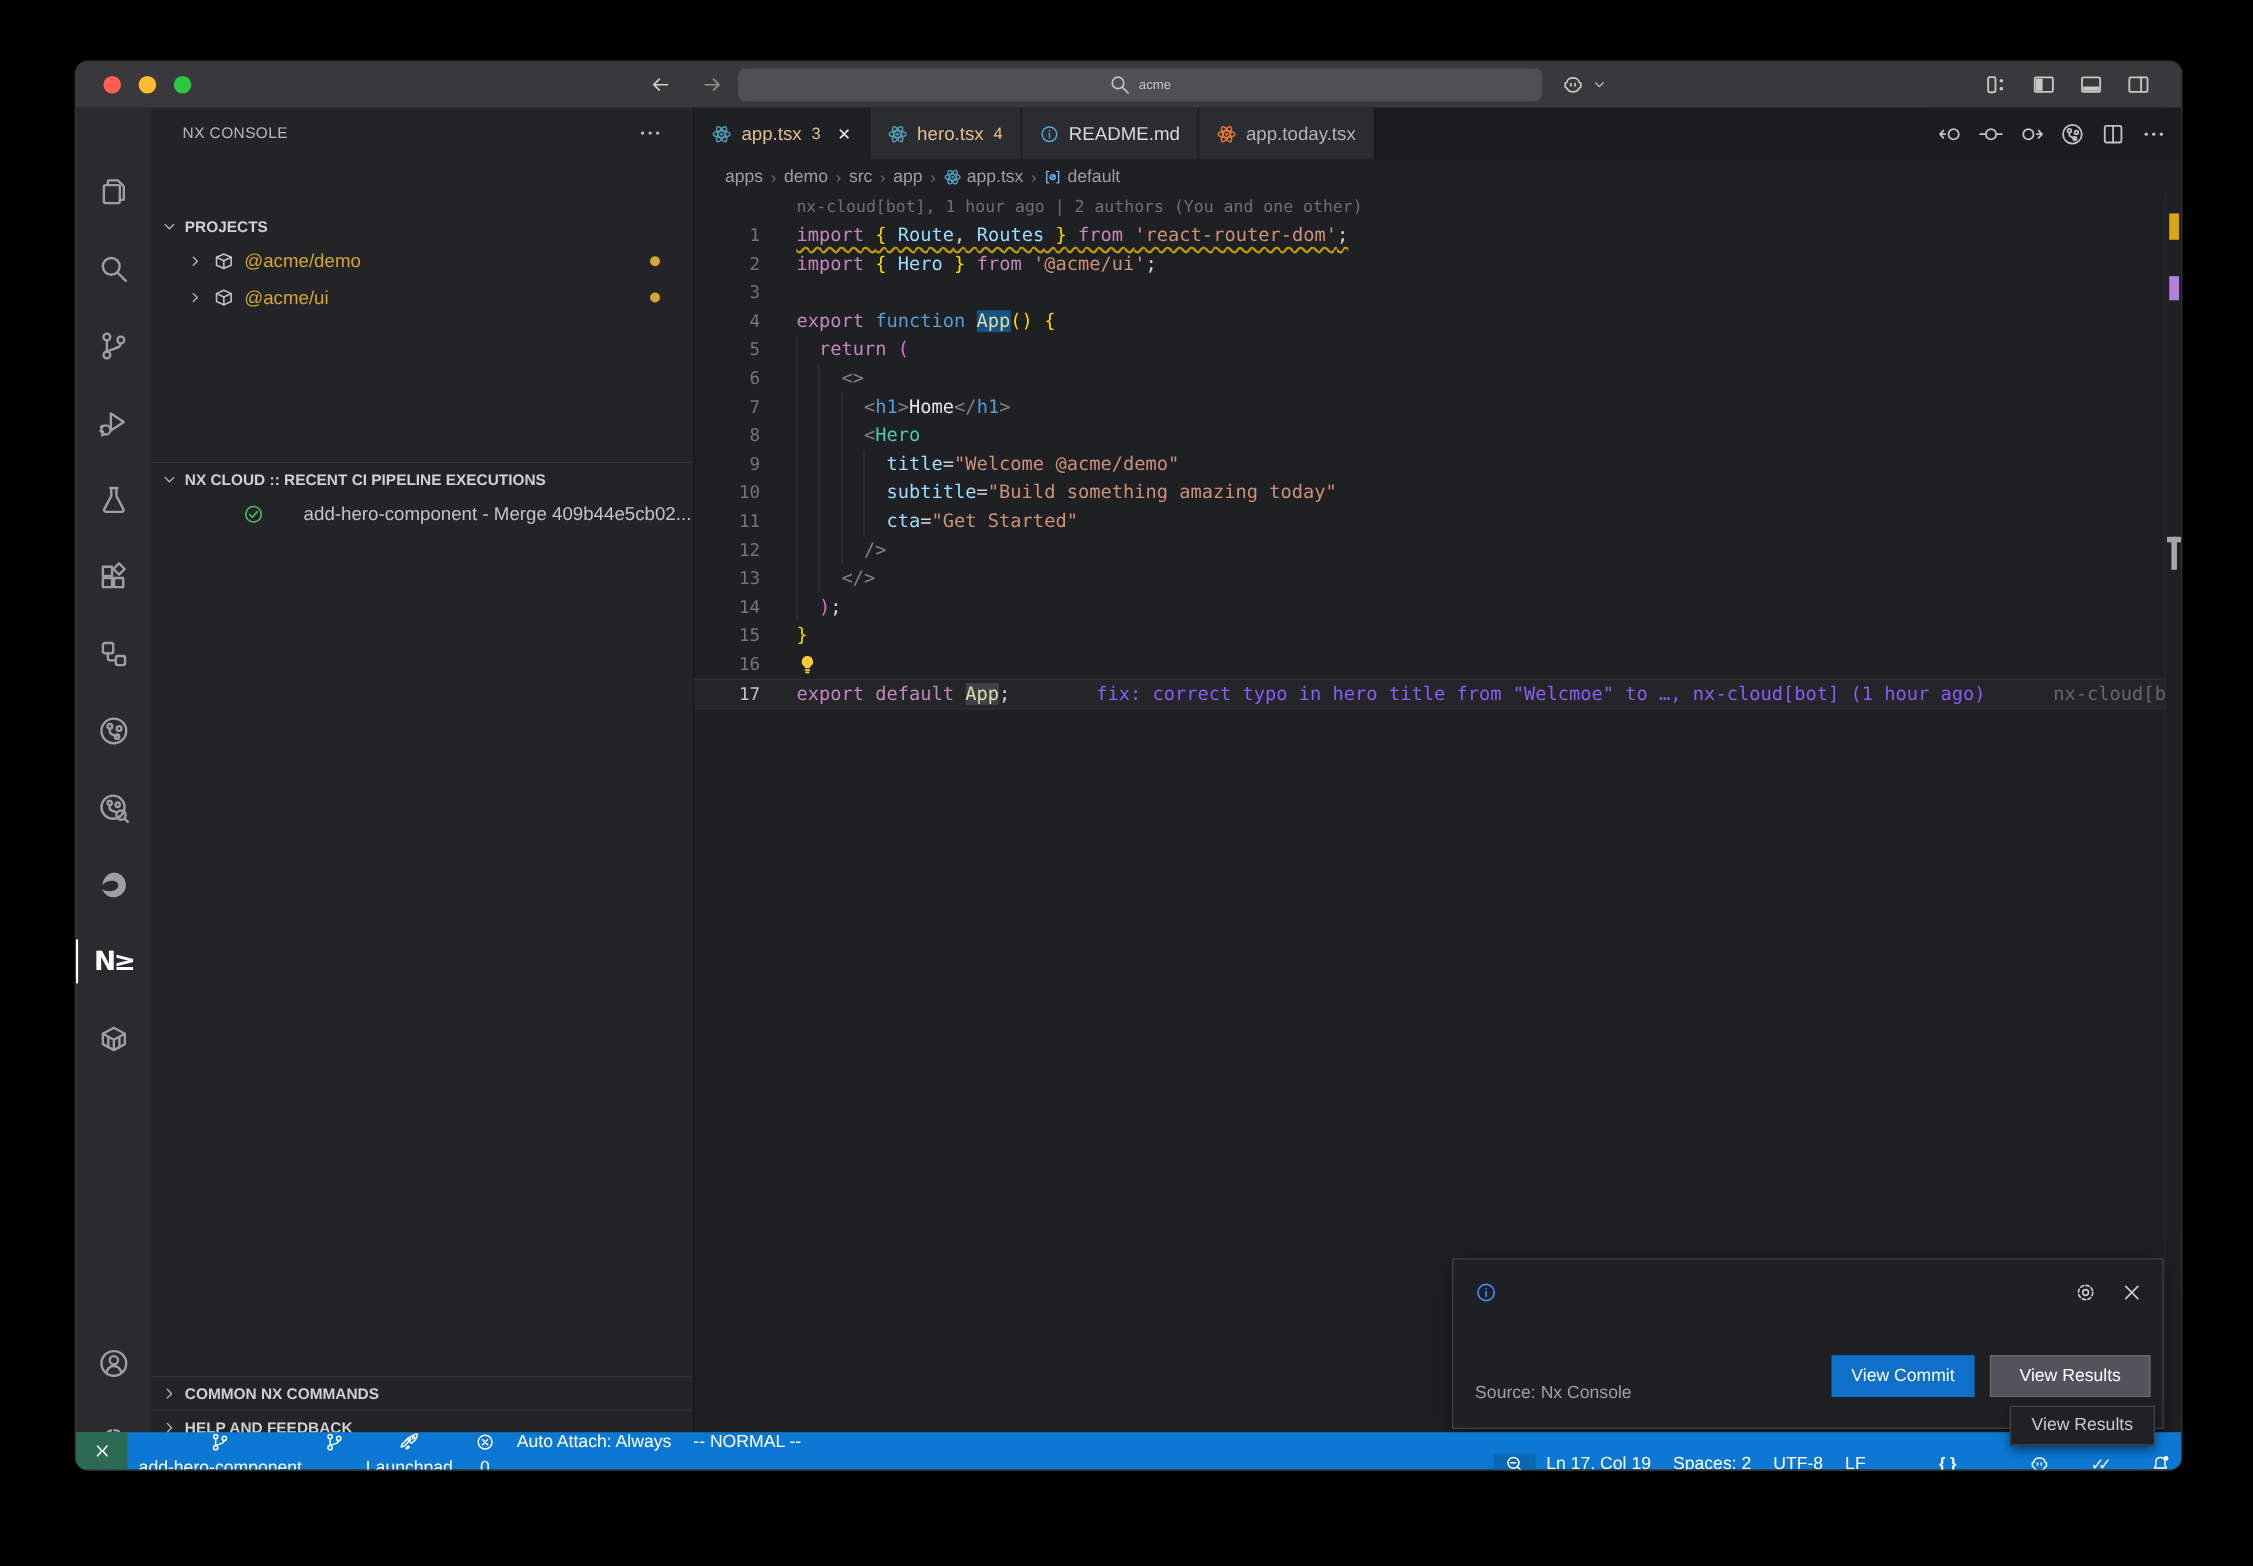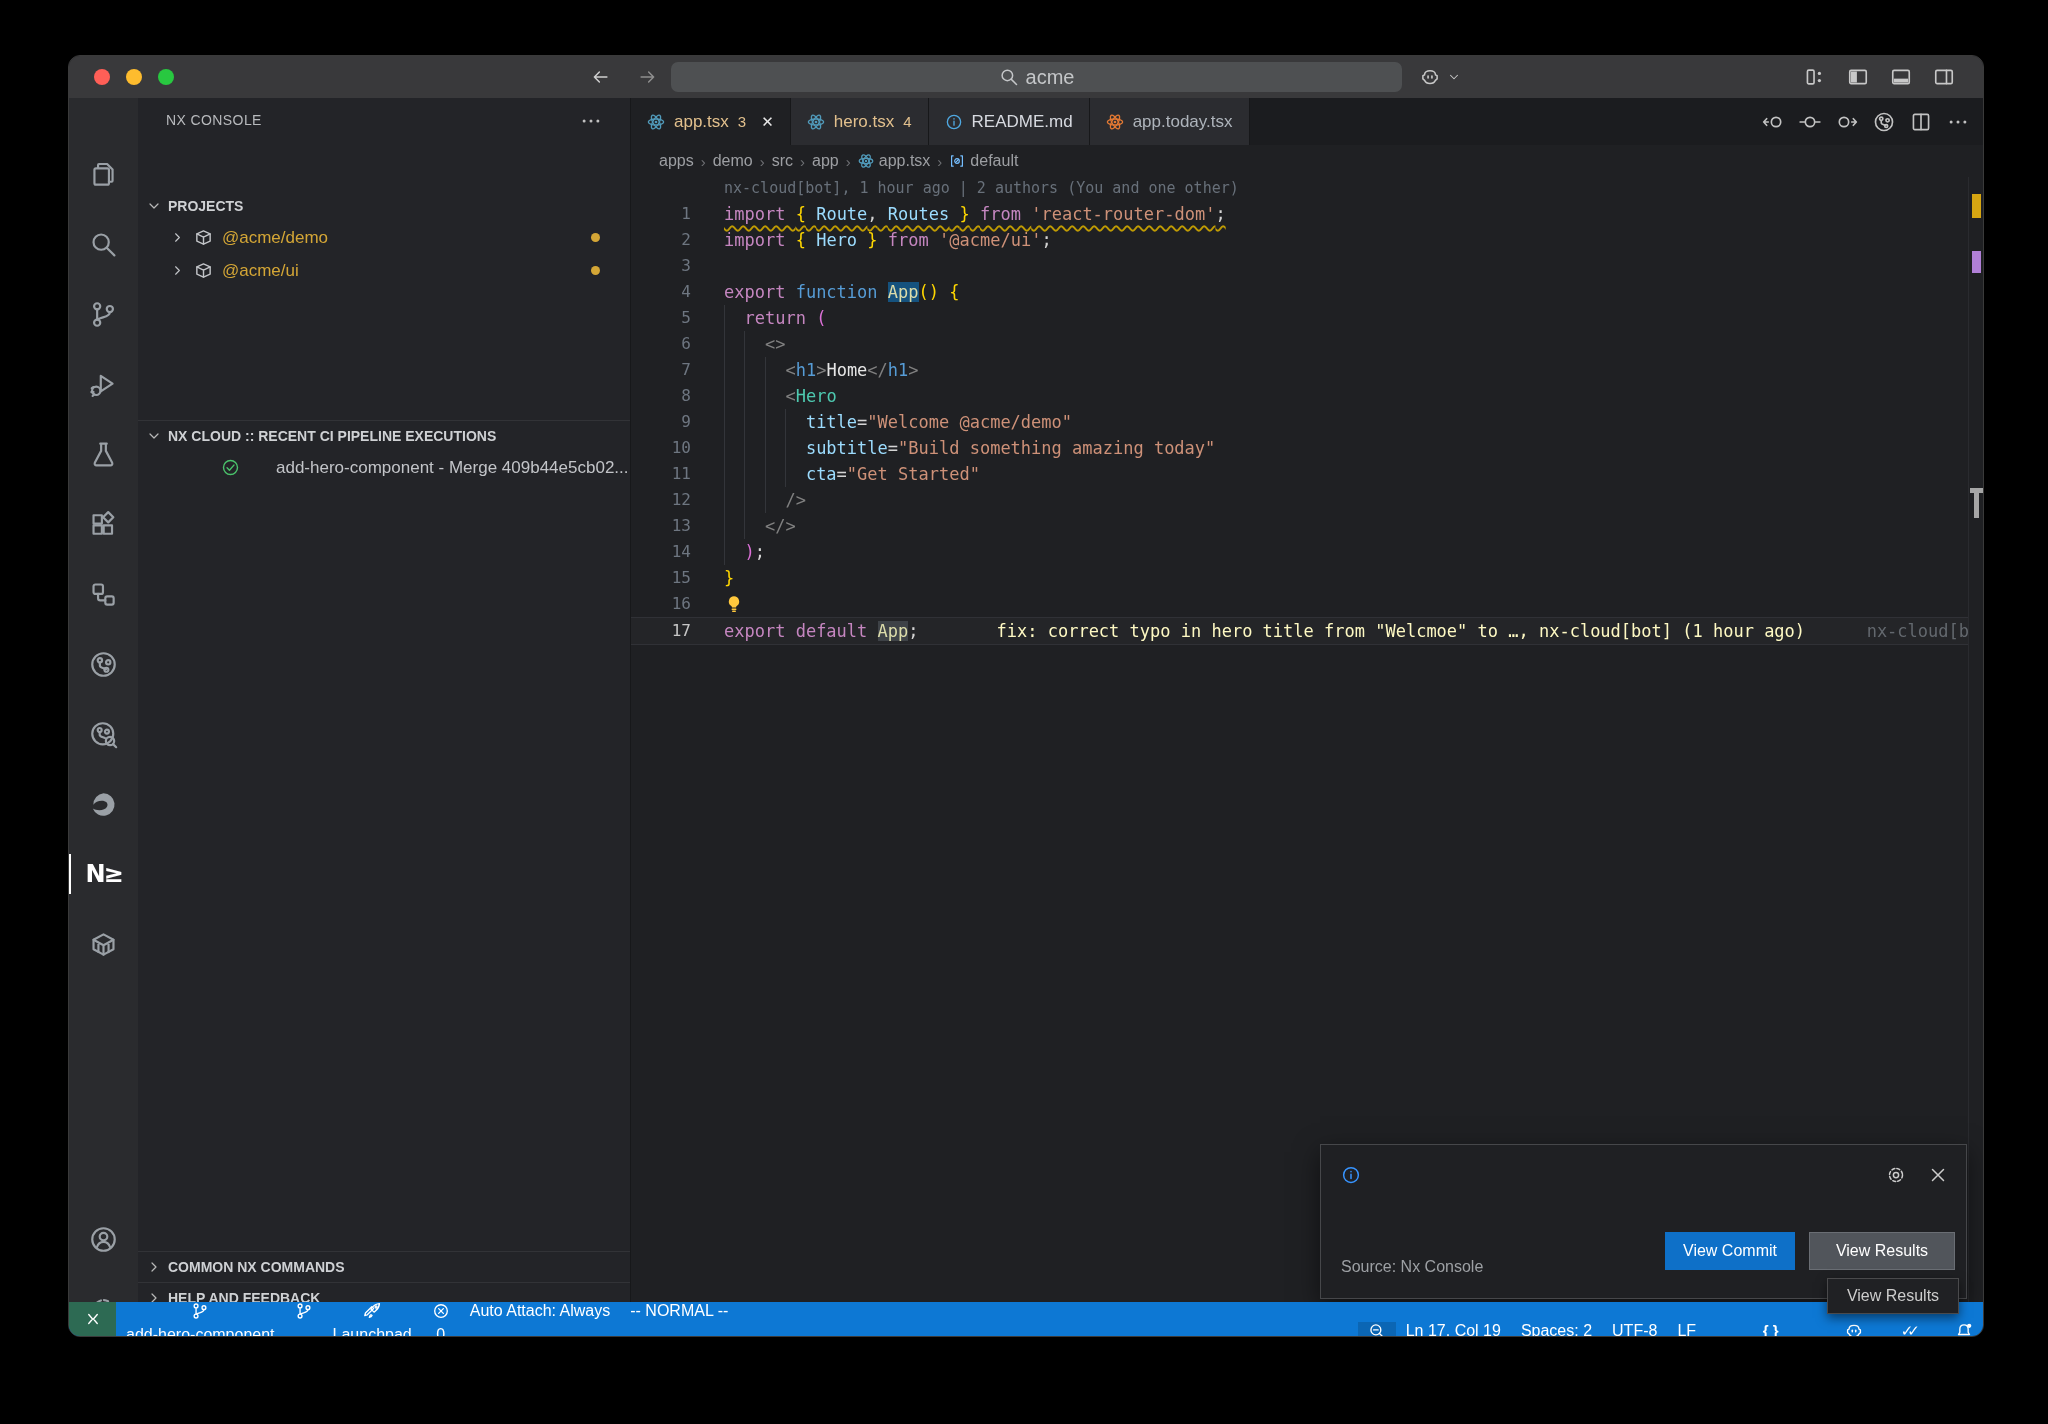--- a/index.html
+++ b/index.html
@@ -6,21 +6,21 @@
     font-family:"Liberation Sans",sans-serif;-webkit-font-smoothing:antialiased;}
   .window{position:absolute;left:68px;top:55px;width:1916px;height:1282px;background:#1f2023;
     border-radius:12px;overflow:hidden;box-shadow:0 30px 80px rgba(0,0,0,.7);border:1px solid #3a3a3a;box-sizing:border-box;}
   
   .titlebar{position:absolute;left:0;top:0;right:0;height:42px;background:#39393b;border-bottom:1px solid #252527;}
   .lights{position:absolute;left:25px;top:13px;display:flex;gap:16px;}
   .light{width:16px;height:16px;border-radius:50%;}
   .navarrows{position:absolute;left:518px;top:8px;display:flex;gap:22px;}
   .navarrows .ic{width:26px;height:26px;}
   .searchbox{position:absolute;left:602px;top:6px;width:731px;height:30px;background:#4e5052;border-radius:7px;
-    display:flex;align-items:center;justify-content:center;gap:7px;color:#c4c6c8;font-size:20px;}
+    display:flex;align-items:center;justify-content:center;gap:7px;color:#c4c6c8;font-size:12px;}
   .tb-copilot{position:absolute;left:1348px;top:8px;display:flex;align-items:center;gap:4px;color:#c8c8c8;}
   .tb-right{position:absolute;right:26px;top:8px;display:flex;gap:17px;color:#c8c8c8;}
   .tb-right .ic,.tb-copilot .ic{width:26px;height:26px;}
   .ic{display:inline-flex;align-items:center;justify-content:center;}
   .ic svg{display:block;}
   
   .activitybar{position:absolute;left:0;top:42px;bottom:34px;width:69px;background:#2a2b2e;}
   .act-item{position:absolute;left:0;width:69px;height:64px;display:flex;align-items:center;justify-content:center;color:#9aa0a6;cursor:pointer;}
   .act-item.active{color:#fff;}
   .act-item.active:before{content:"";position:absolute;left:0;top:12px;bottom:12px;width:2px;background:#fff;}
@@ -55,21 +55,21 @@
   .gutter-num{position:absolute;left:0;width:60px;text-align:right;color:#6e7681;font-size:16px;}
   .code-line.current .gutter-num{color:#c6c6c6;}
   .line-text{position:absolute;left:93px;}
   .code-line.current{border-top:1px solid #303136;border-bottom:1px solid #303136;background:rgba(255,255,255,.025);}
   .tk-kw{color:#C586C0}.tk-kw2{color:#569CD6}.tk-var{color:#9CDCFE}.tk-tag{color:#569CD6}
   .tk-comp{color:#4EC9B0}.tk-str{color:#CE9178}.tk-b1{color:#FFD700}.tk-b2{color:#DA70D6}
   .tk-pun{color:#D4D4D4}.tk-ang{color:#808080}.tk-txt{color:#E6E6E6}
   .tk-fnh1{color:#DCDCAA;background:#15527e;}
   .tk-fnh2{color:#DCDCAA;background:#3e4247;}
   .sq{text-decoration:underline wavy #bf9b03 1.5px;text-underline-offset:5px;}
-  .inline-blame{color:#fef9c3;margin-left:78px;margin-top:21px;}
+  .inline-blame{color:#8b5cf6;margin-left:78px;margin-top:21px;}
   .right-blame{position:absolute;right:0;color:#63686e;}
   .guide{position:absolute;width:1px;background:#33353a;}
   .bulb{position:absolute;left:93px;top:3px;}
   .ruler{position:absolute;right:0;top:0;bottom:0;width:14px;border-left:1px solid #2a2b2f;}
   .rmark{position:absolute;right:2px;width:9px;}
   
   .statusbar{position:absolute;left:0;right:0;bottom:0;height:34px;background:#0d78d4;color:#fff;
     font-size:16px;display:flex;align-items:center;}
   .st-item{display:flex;align-items:center;gap:6px;padding:0 10px;height:34px;cursor:pointer;white-space:nowrap;flex-direction:column;}
   .st-remote{width:47px;justify-content:center;padding:0;}

